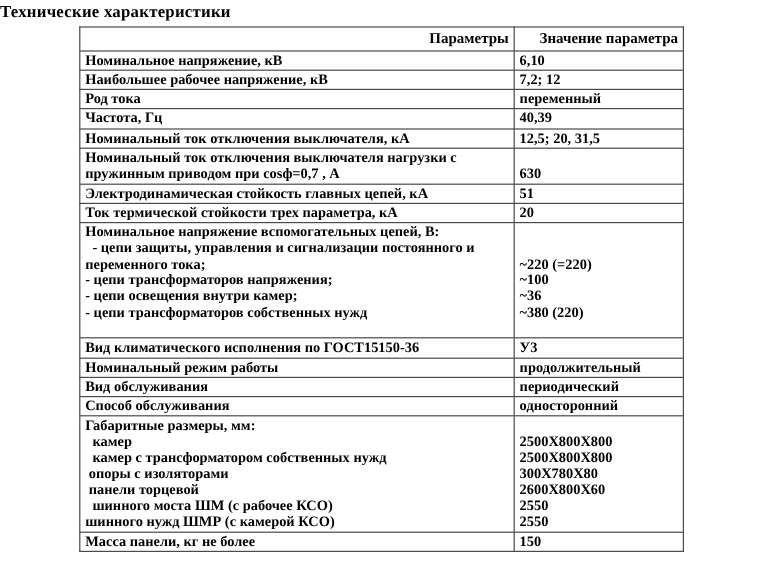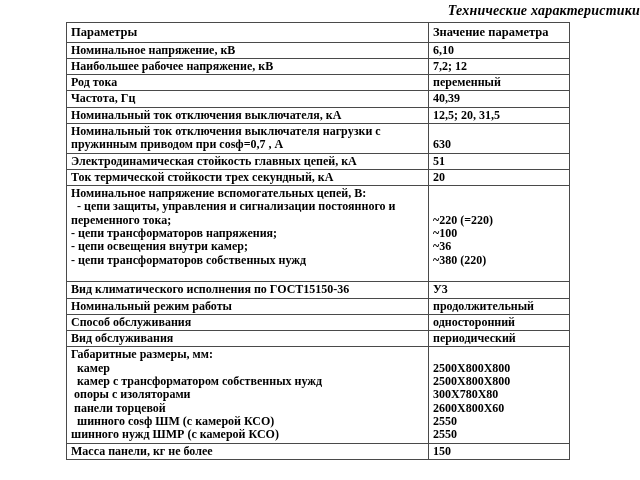--- a/index.html
+++ b/index.html
@@ -15,46 +15,46 @@
     font-family:"Liberation Serif","DejaVu Serif",serif;
     font-weight:bold;
   }
   .page{
     position:relative;
     width:640px;height:480px;
     background:var(--page-bg);
     overflow:hidden;
   }
   .title{
-    text-align:right;
+    text-align:left;
     font-size:14px;
     line-height:16px;
     padding-top:3px;
     letter-spacing:0.2px;
-    font-style:italic;
   }
   table.specs{
     border-collapse:collapse;
     table-layout:fixed;
     width:503px;
     margin:3px 0 0 66px;
   }
   col.c1{width:362px;}
   col.c2{width:141px;}
   td{
     border:1px solid var(--border-color);
     vertical-align:top;
     padding:1px 4px;
     overflow:hidden;
   }
   td.hd{
     padding:3px 4px 2px 4px;
     font-size:12.5px;
     line-height:13.5px;
     white-space:pre;
+    text-align:right;
   }
   .ln{
     height:13.3px;
     line-height:13.3px;
     font-size:12px;
     white-space:pre;
     overflow:hidden;
   }
 </style>
 </head>
@@ -127,21 +127,21 @@
         <tr>
           <td>
             <div class="ln">Электродинамическая стойкость главных цепей, кА</div>
           </td>
           <td>
             <div class="ln">51</div>
           </td>
         </tr>
         <tr>
           <td>
-            <div class="ln">Ток термической стойкости трех секундный, кА</div>
+            <div class="ln">Ток термической стойкости трех параметра, кА</div>
           </td>
           <td>
             <div class="ln">20</div>
           </td>
         </tr>
         <tr>
           <td>
             <div class="ln">Номинальное напряжение вспомогательных цепей, В:</div>
             <div class="ln">  - цепи защиты, управления и сигнализации постоянного и</div>
             <div class="ln">переменного тока;</div>
@@ -171,42 +171,42 @@
         <tr>
           <td>
             <div class="ln">Номинальный режим работы</div>
           </td>
           <td>
             <div class="ln">продолжительный</div>
           </td>
         </tr>
         <tr>
           <td>
+            <div class="ln">Вид обслуживания</div>
+          </td>
+          <td>
+            <div class="ln">периодический</div>
+          </td>
+        </tr>
+        <tr>
+          <td>
             <div class="ln">Способ обслуживания</div>
           </td>
           <td>
             <div class="ln">односторонний</div>
-          </td>
-        </tr>
-        <tr>
-          <td>
-            <div class="ln">Вид обслуживания</div>
-          </td>
-          <td>
-            <div class="ln">периодический</div>
           </td>
         </tr>
         <tr>
           <td>
             <div class="ln">Габаритные размеры, мм:</div>
             <div class="ln">  камер</div>
             <div class="ln">  камер с трансформатором собственных нужд</div>
             <div class="ln"> опоры с изоляторами</div>
             <div class="ln"> панели торцевой</div>
-            <div class="ln">  шинного cosф ШМ (с камерой КСО)</div>
+            <div class="ln">  шинного моста ШМ (с рабочее КСО)</div>
             <div class="ln">шинного нужд ШМР (с камерой КСО)</div>
           </td>
           <td>
             <div class="ln"></div>
             <div class="ln">2500Х800Х800</div>
             <div class="ln">2500Х800Х800</div>
             <div class="ln">300Х780Х80</div>
             <div class="ln">2600Х800Х60</div>
             <div class="ln">2550</div>
             <div class="ln">2550</div>

